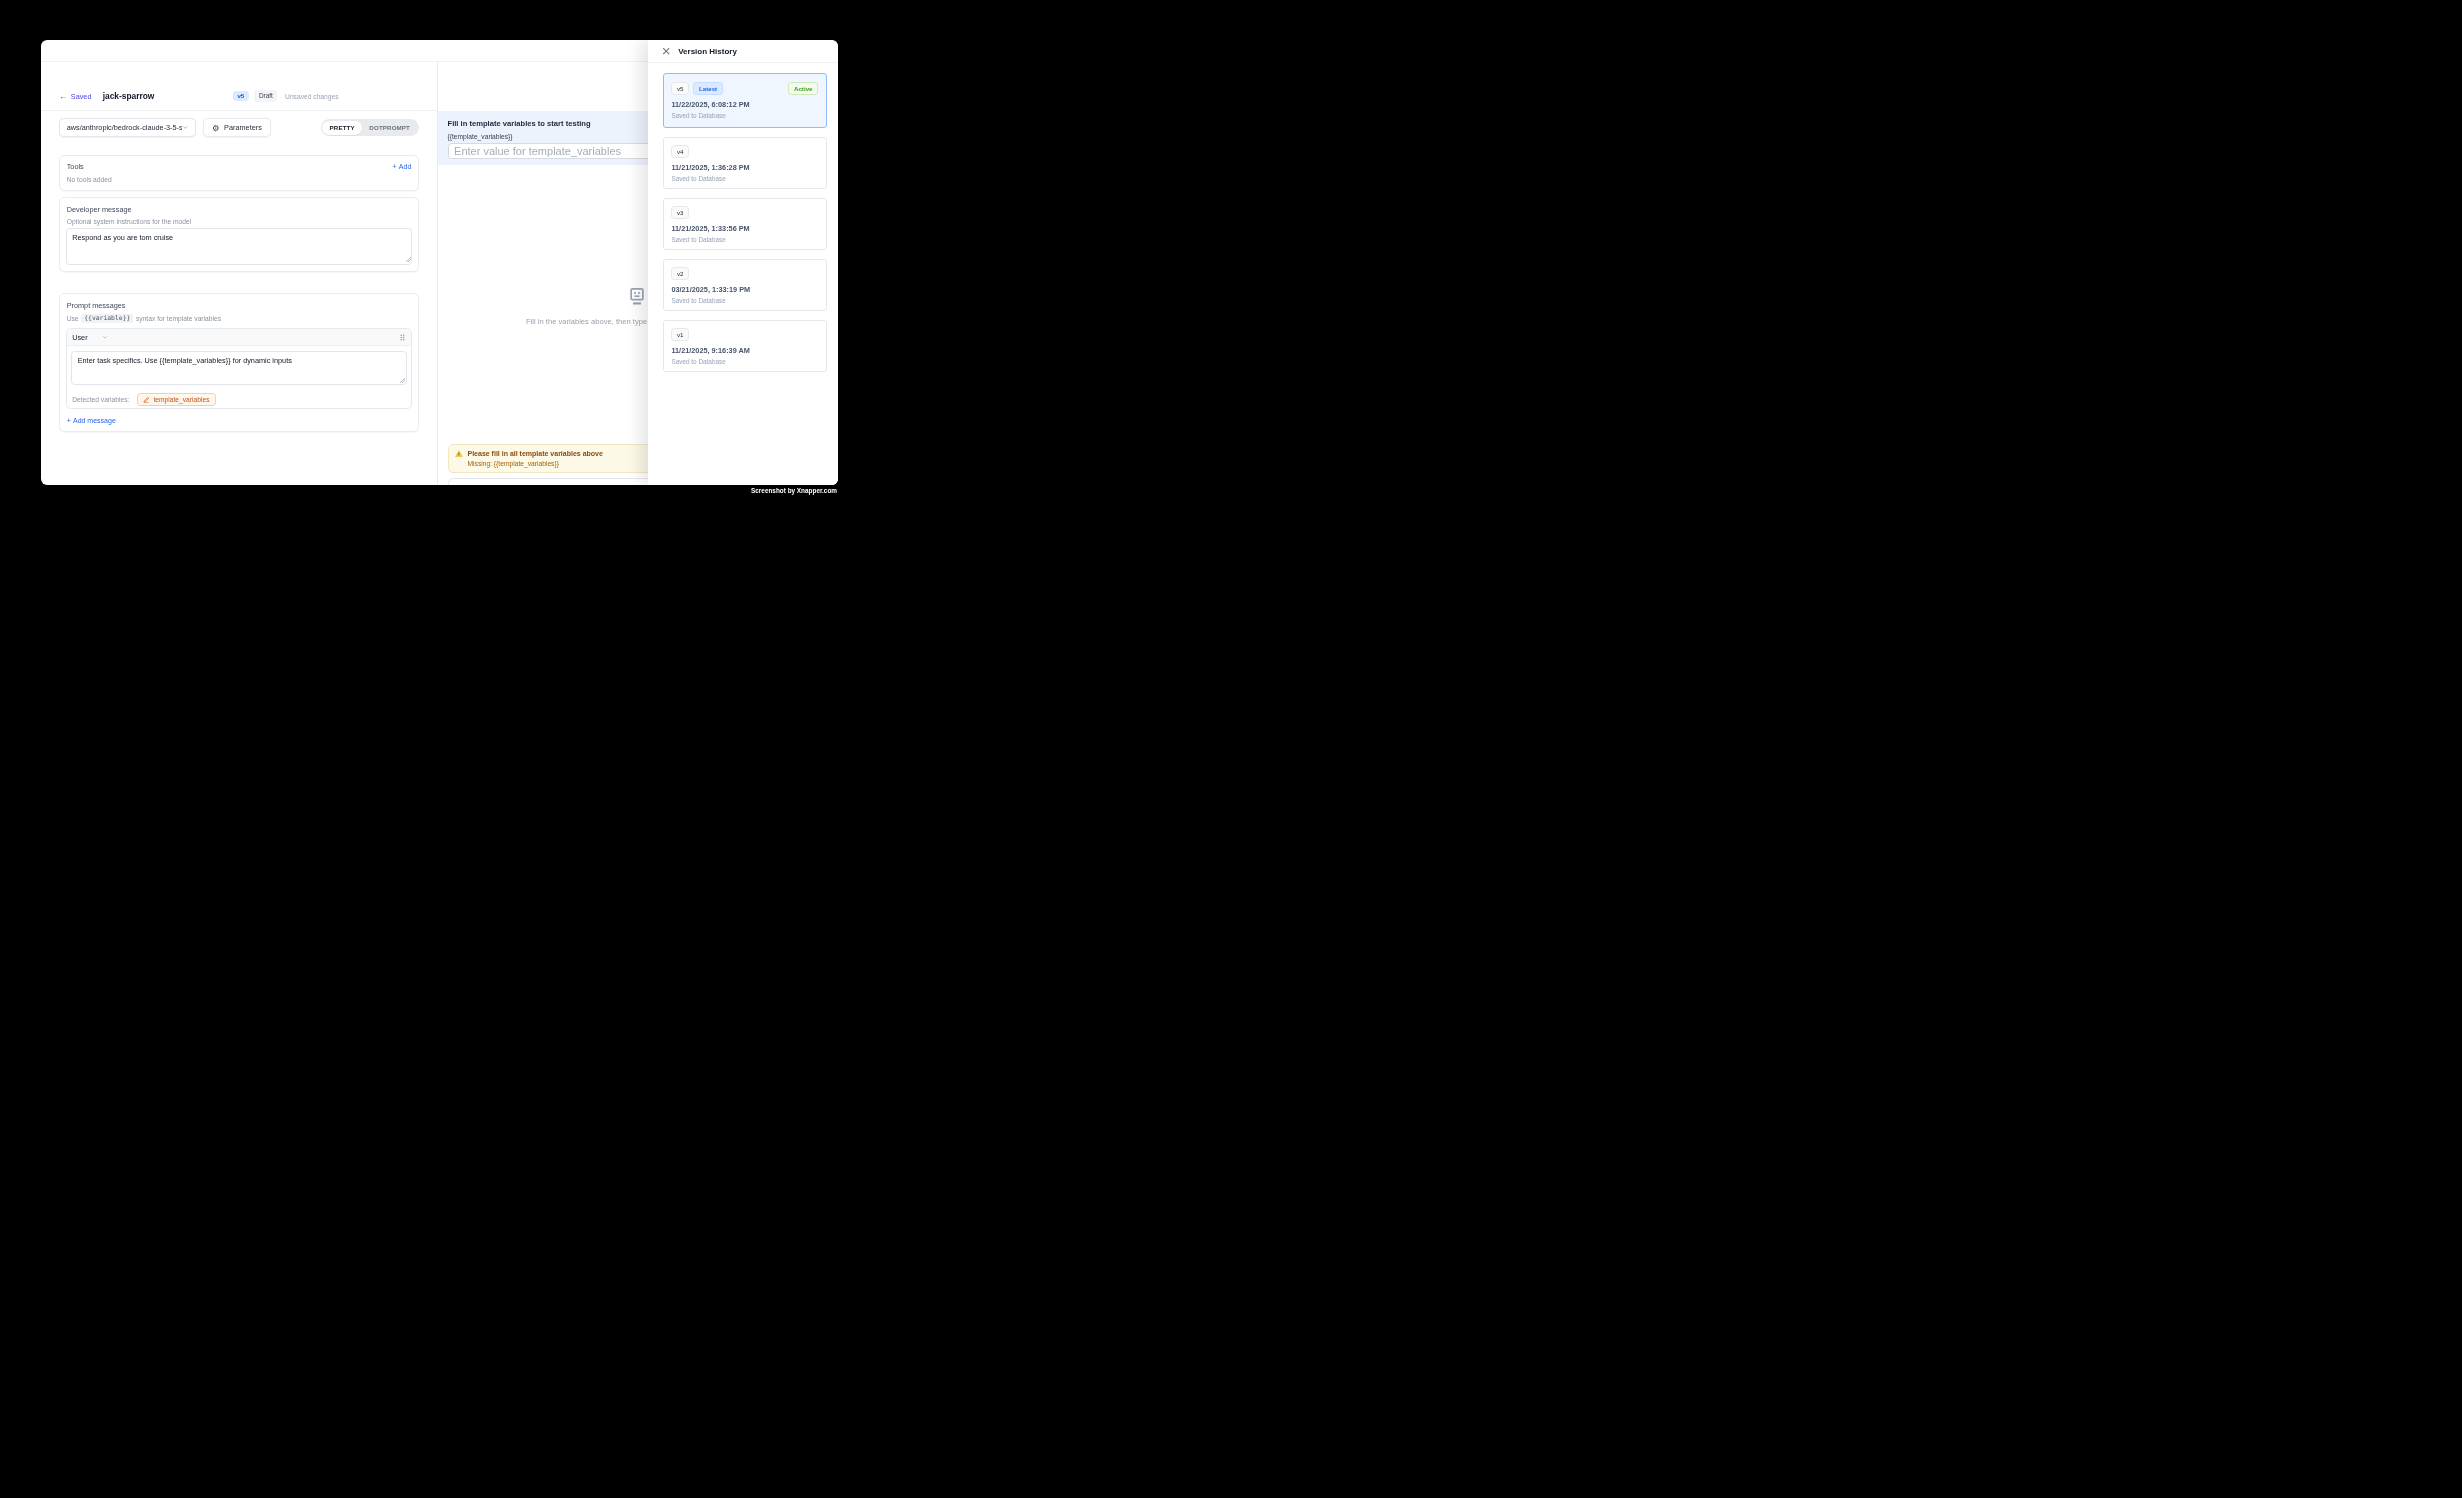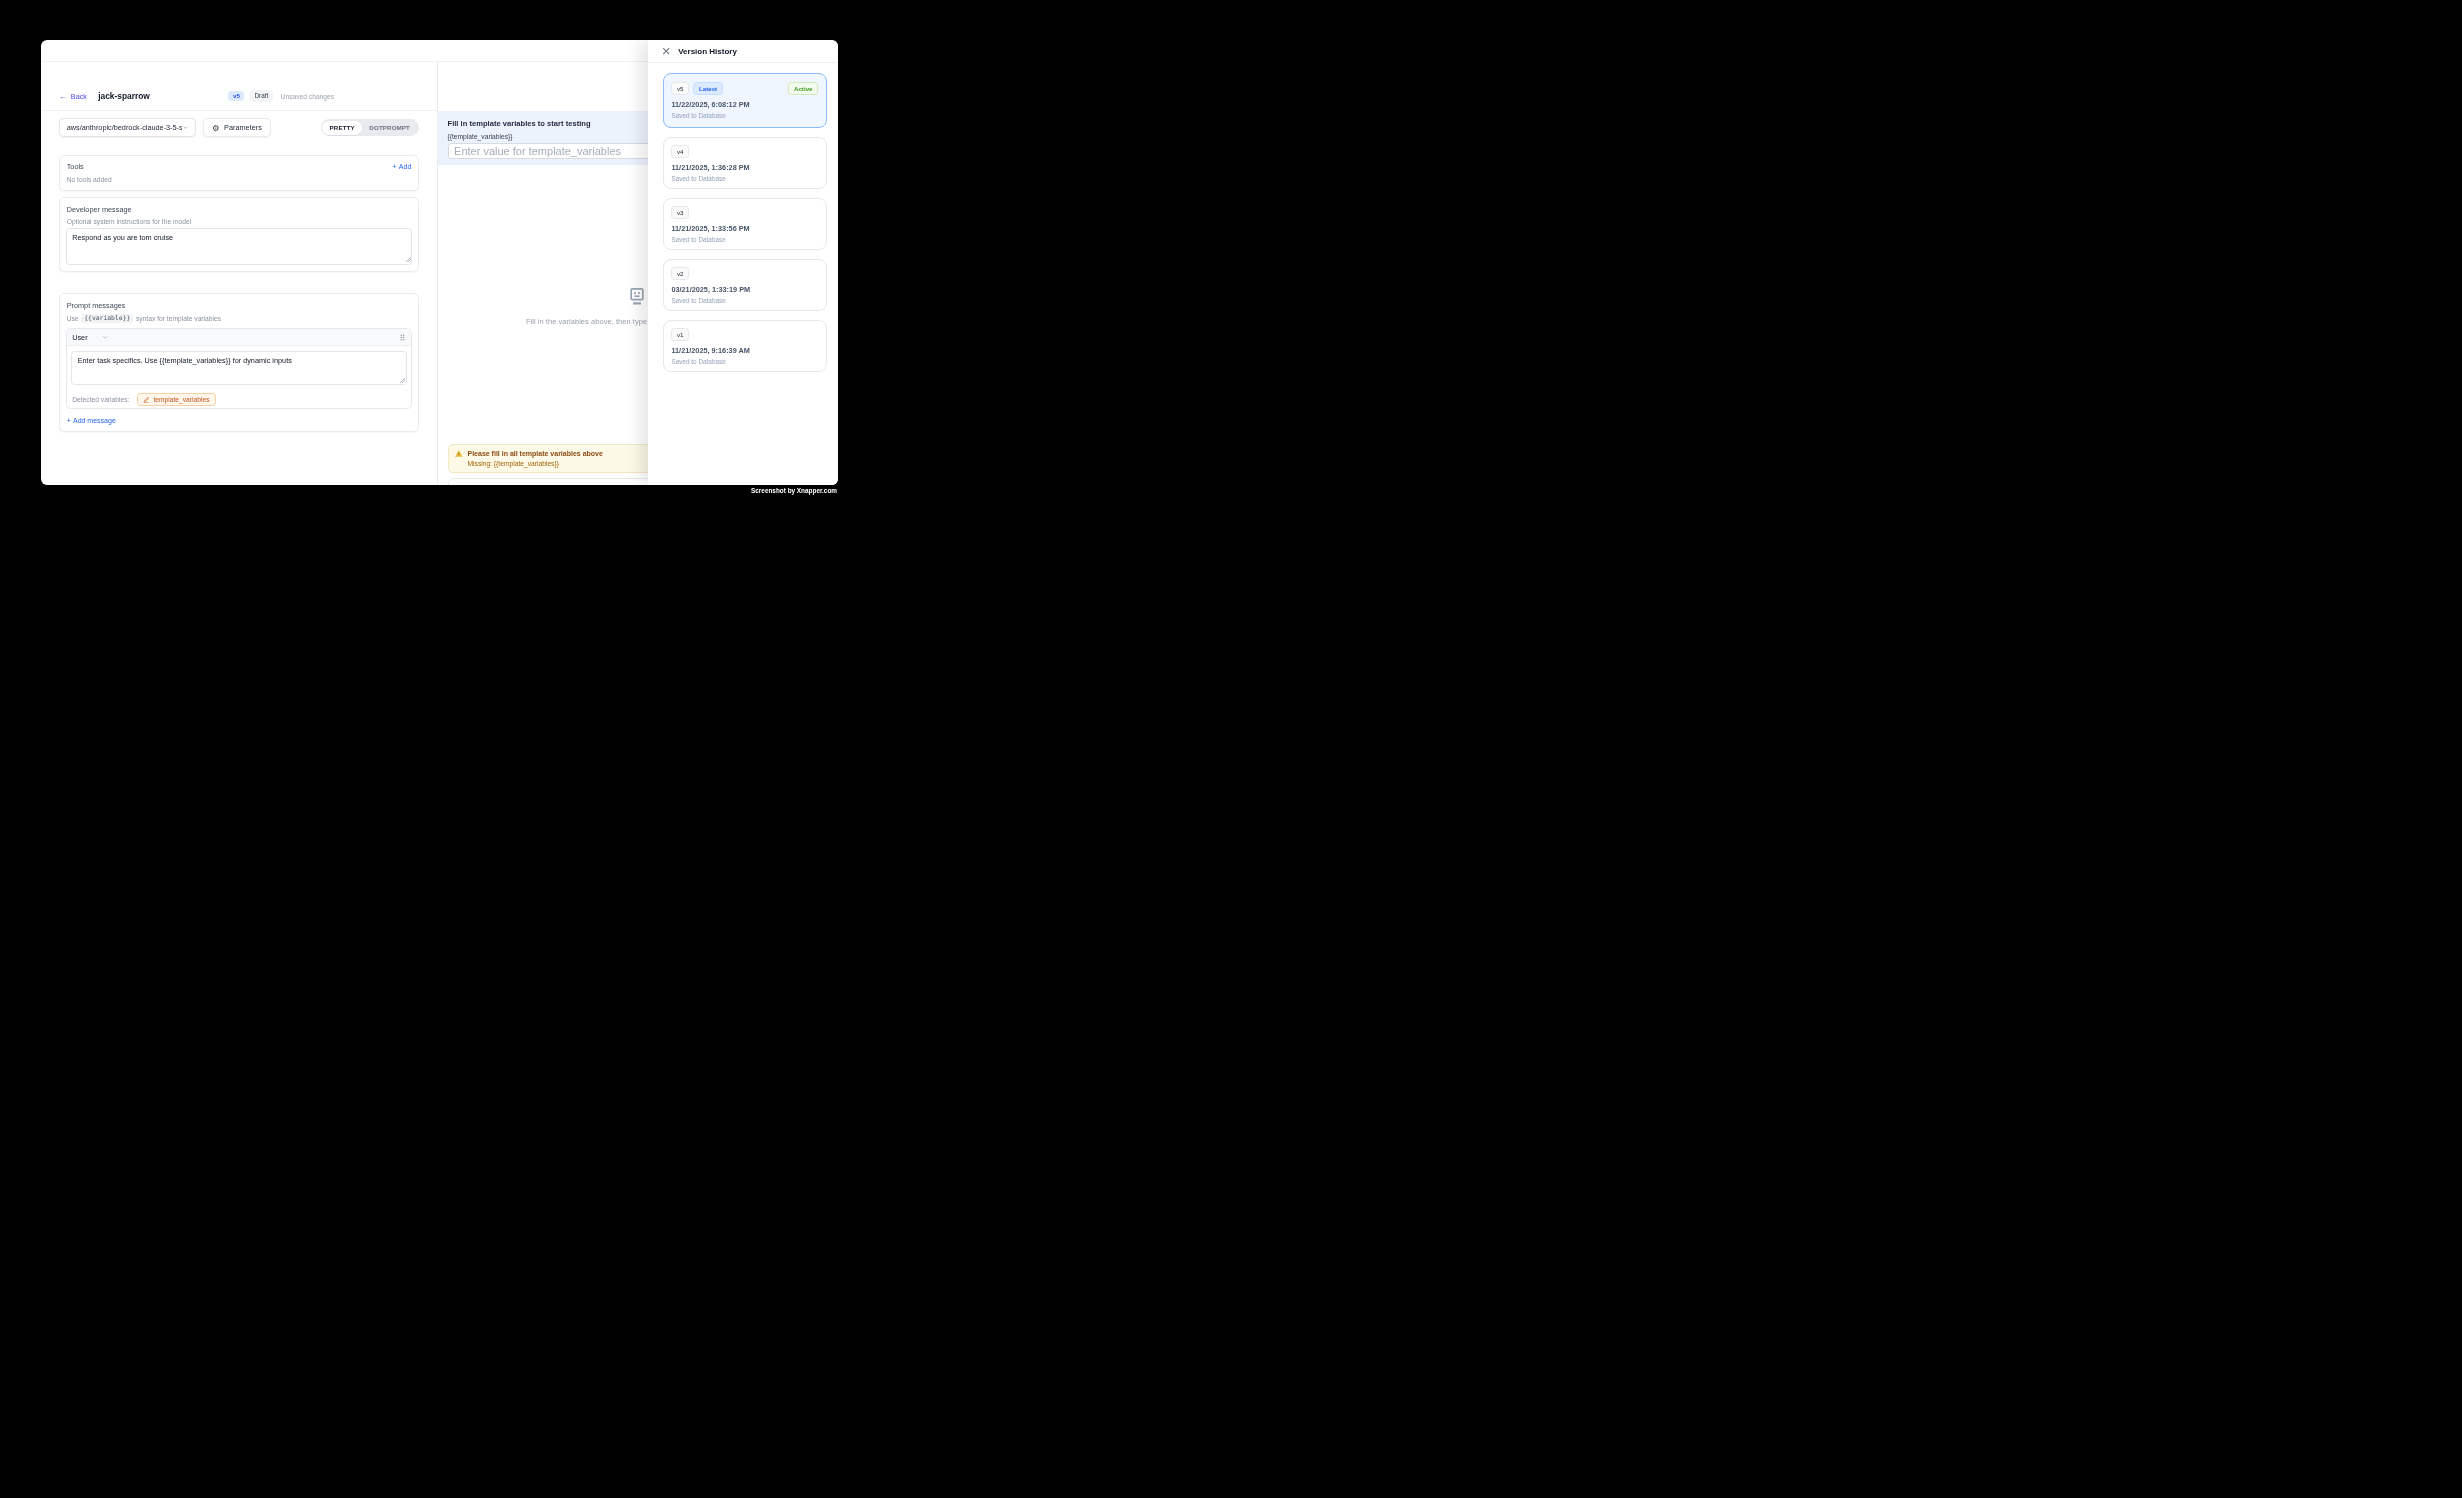--- a/index.html
+++ b/index.html
@@ -92,21 +92,21 @@
   .bottom-stub { position:absolute; left:9.5px; right:17px; top:416px; height:22.4px;
     border:0.6px solid #e5e7eb; border-radius:5.6px; background:#fff; }
 
   
   .vh-drawer { position:absolute; right:0; top:0; bottom:0; width:190px; background:#fff;
     border-radius:0 6.2px 6.2px 0; box-shadow:-7.8px 0 15.7px rgba(0,0,0,.10); }
   .vh-head { height:23px; display:flex; align-items:center; gap:7.8px; padding:0 14px; border-bottom:0.6px solid #f0f1f3; }
   .vh-close { display:flex; align-items:center; cursor:pointer; margin-top:1.1px; }
   .vh-title { font-size:8px; font-weight:700; color:#111827; }
   .vh-list { padding:10px 11.2px 0 14.6px; display:flex; flex-direction:column; gap:9px; }
-  .vh-entry { border:0.6px solid #e5e7eb; border-radius:8px; background:#fff; padding:6.7px 7.8px; cursor:pointer; }
+  .vh-entry { border:0.6px solid #e5e7eb; border-radius:3px; background:#fff; padding:6.7px 7.8px; cursor:pointer; }
   .vh-entry.active { background:#eff6ff; border:0.8px solid #8cbcf9; padding:8.4px 7.8px; }
   .vh-badges { display:flex; align-items:center; gap:4.5px; }
   .vh-badge { font-size:6.2px; font-weight:500; padding:1.7px 4.5px; border-radius:3.4px; line-height:1.2; }
   .vh-badge-ver { background:#fafafa; border:0.6px solid #e5e7eb; color:#1f2937; }
   .vh-badge-latest { background:#dbeafe; border:0.6px solid #c4dcfd; color:#2563eb; font-weight:600; }
   .vh-badge-active { margin-left:auto; background:#f3fbee; border:0.6px solid #cdeab4; color:#3f9a1e; font-weight:600; }
   .vh-date { margin-top:5px; font-size:7.3px; font-weight:600; color:#475569; }
   .vh-status { margin-top:2.8px; font-size:6.4px; color:#94a3b8; }
 
   .watermark { position:absolute; right:36px; top:487px; color:#fff; font-size:6.4px; font-weight:600; }
@@ -117,21 +117,21 @@
 <div class="stage">
   <div class="app-card">
     <div class="app-topbar"></div>
 
     <div class="app-body">
 
       <div class="editor-col">
         <div class="title-row">
           <span class="back-link">
             <span class="back-arrow">←</span>
-            <span>Back</span>
+            <span>Saved</span>
           </span>
           <span class="doc-title">jack-sparrow</span>
           <span class="badge badge-version">v5</span>
           <span class="badge badge-draft">Draft</span>
           <span class="unsaved">Unsaved changes</span>
         </div>
 
         <div class="editor-scroll">
           <div class="model-row">
             <div class="model-select">

